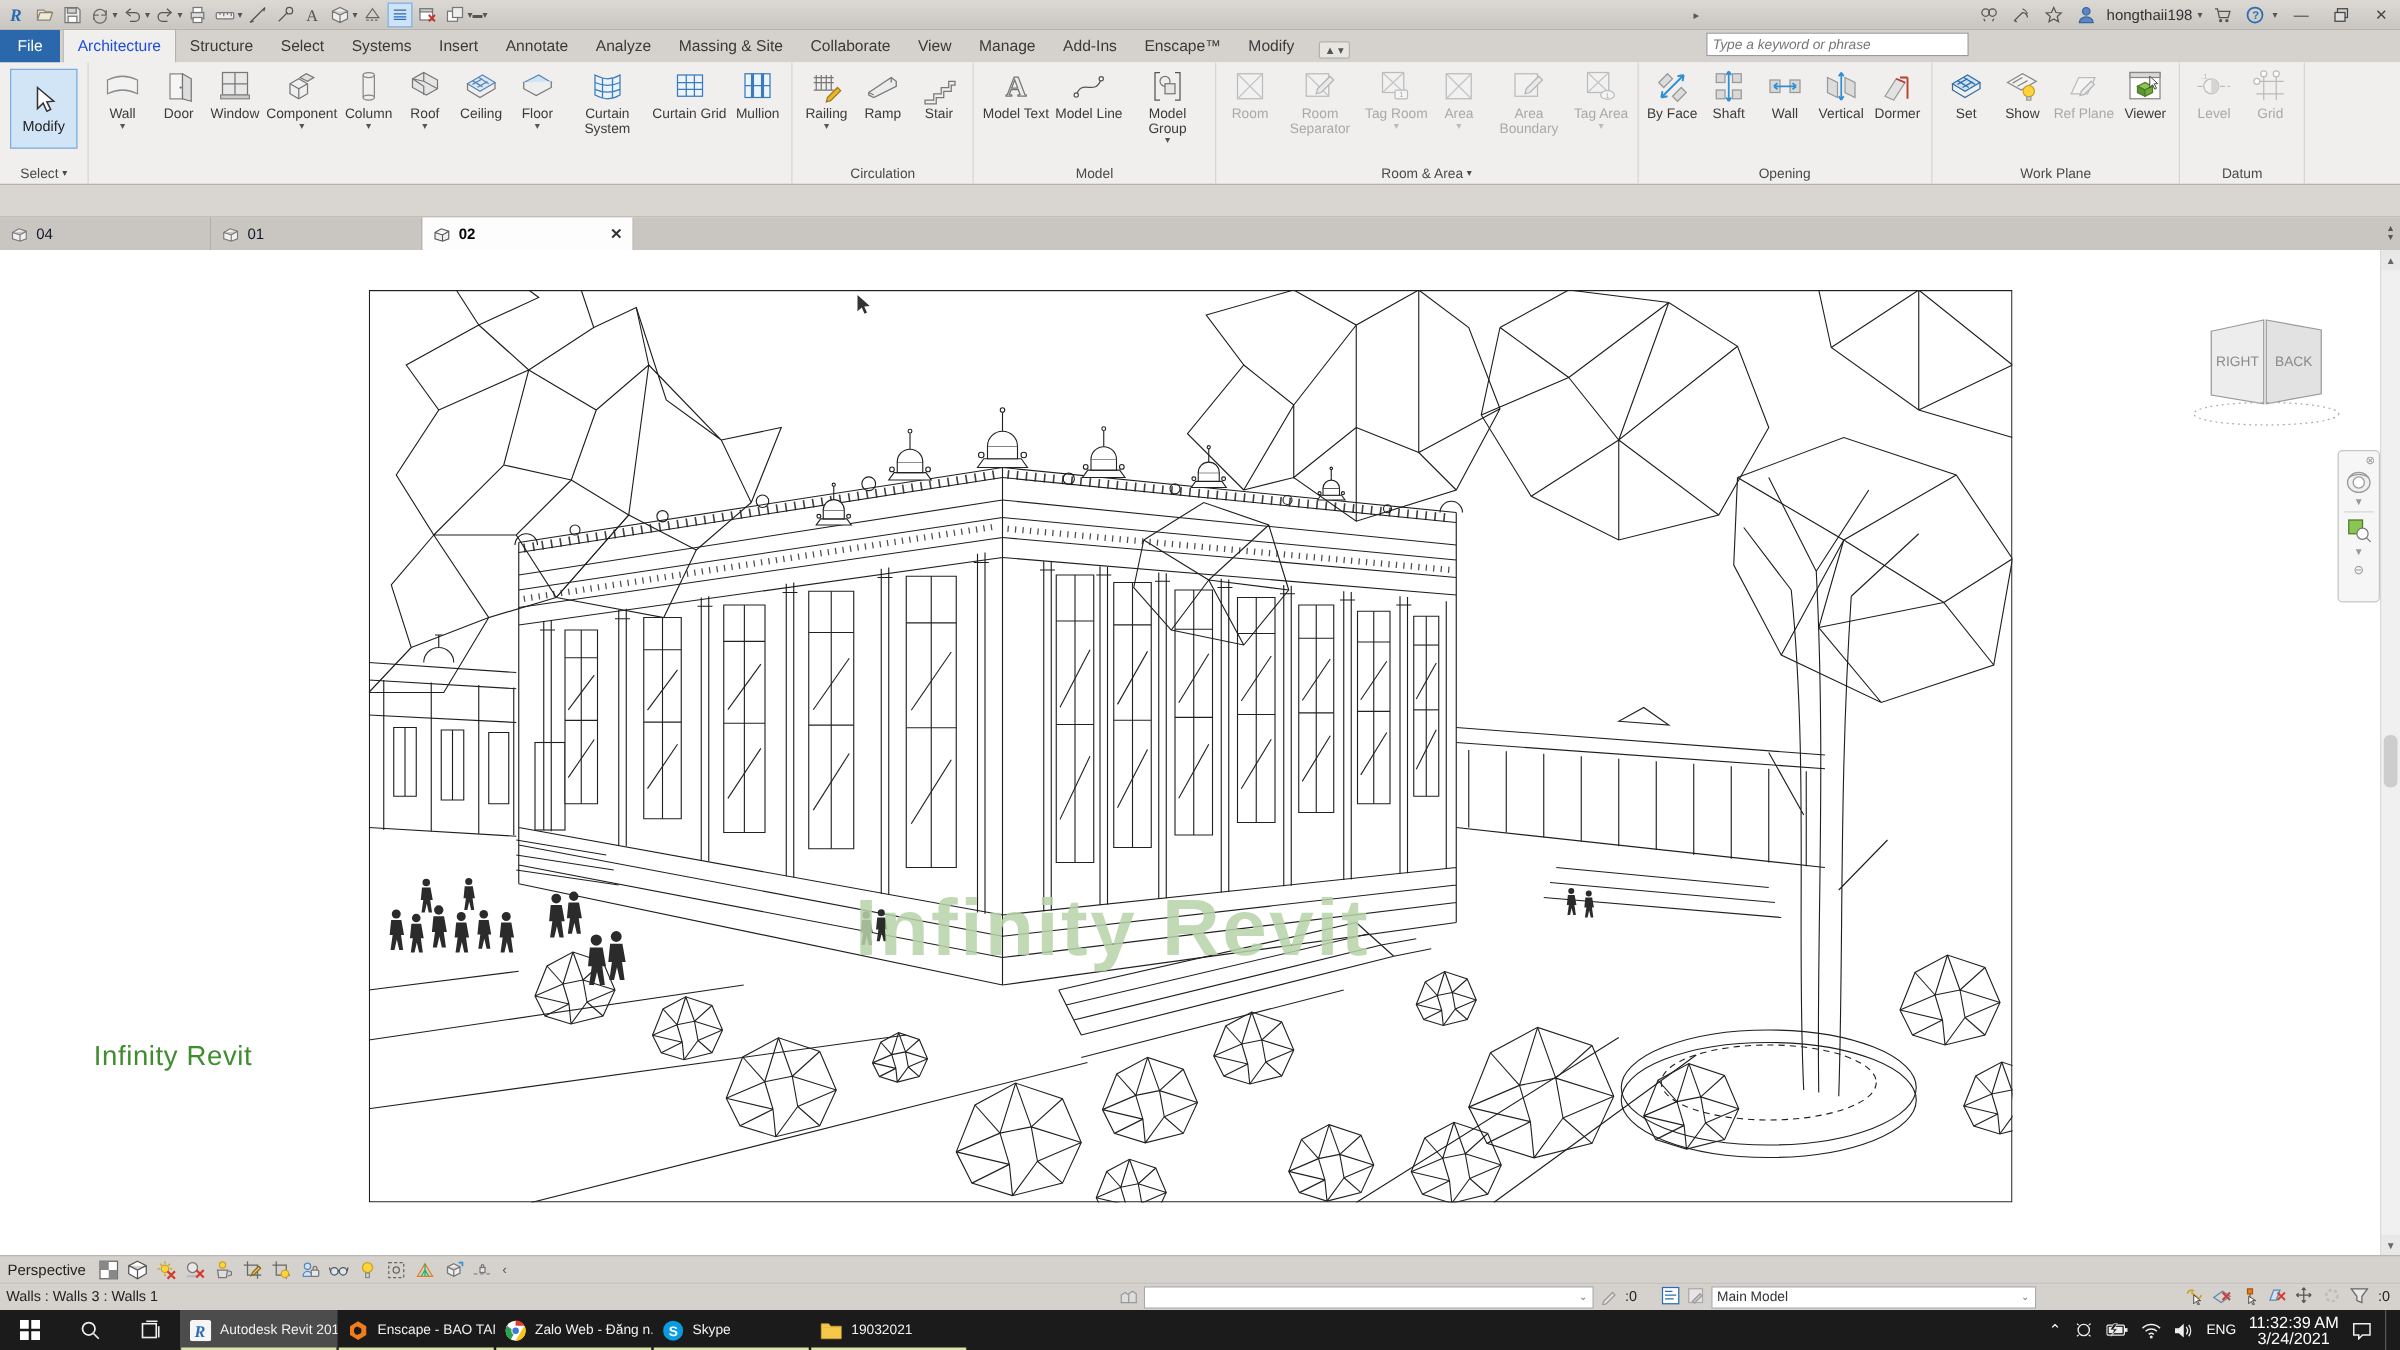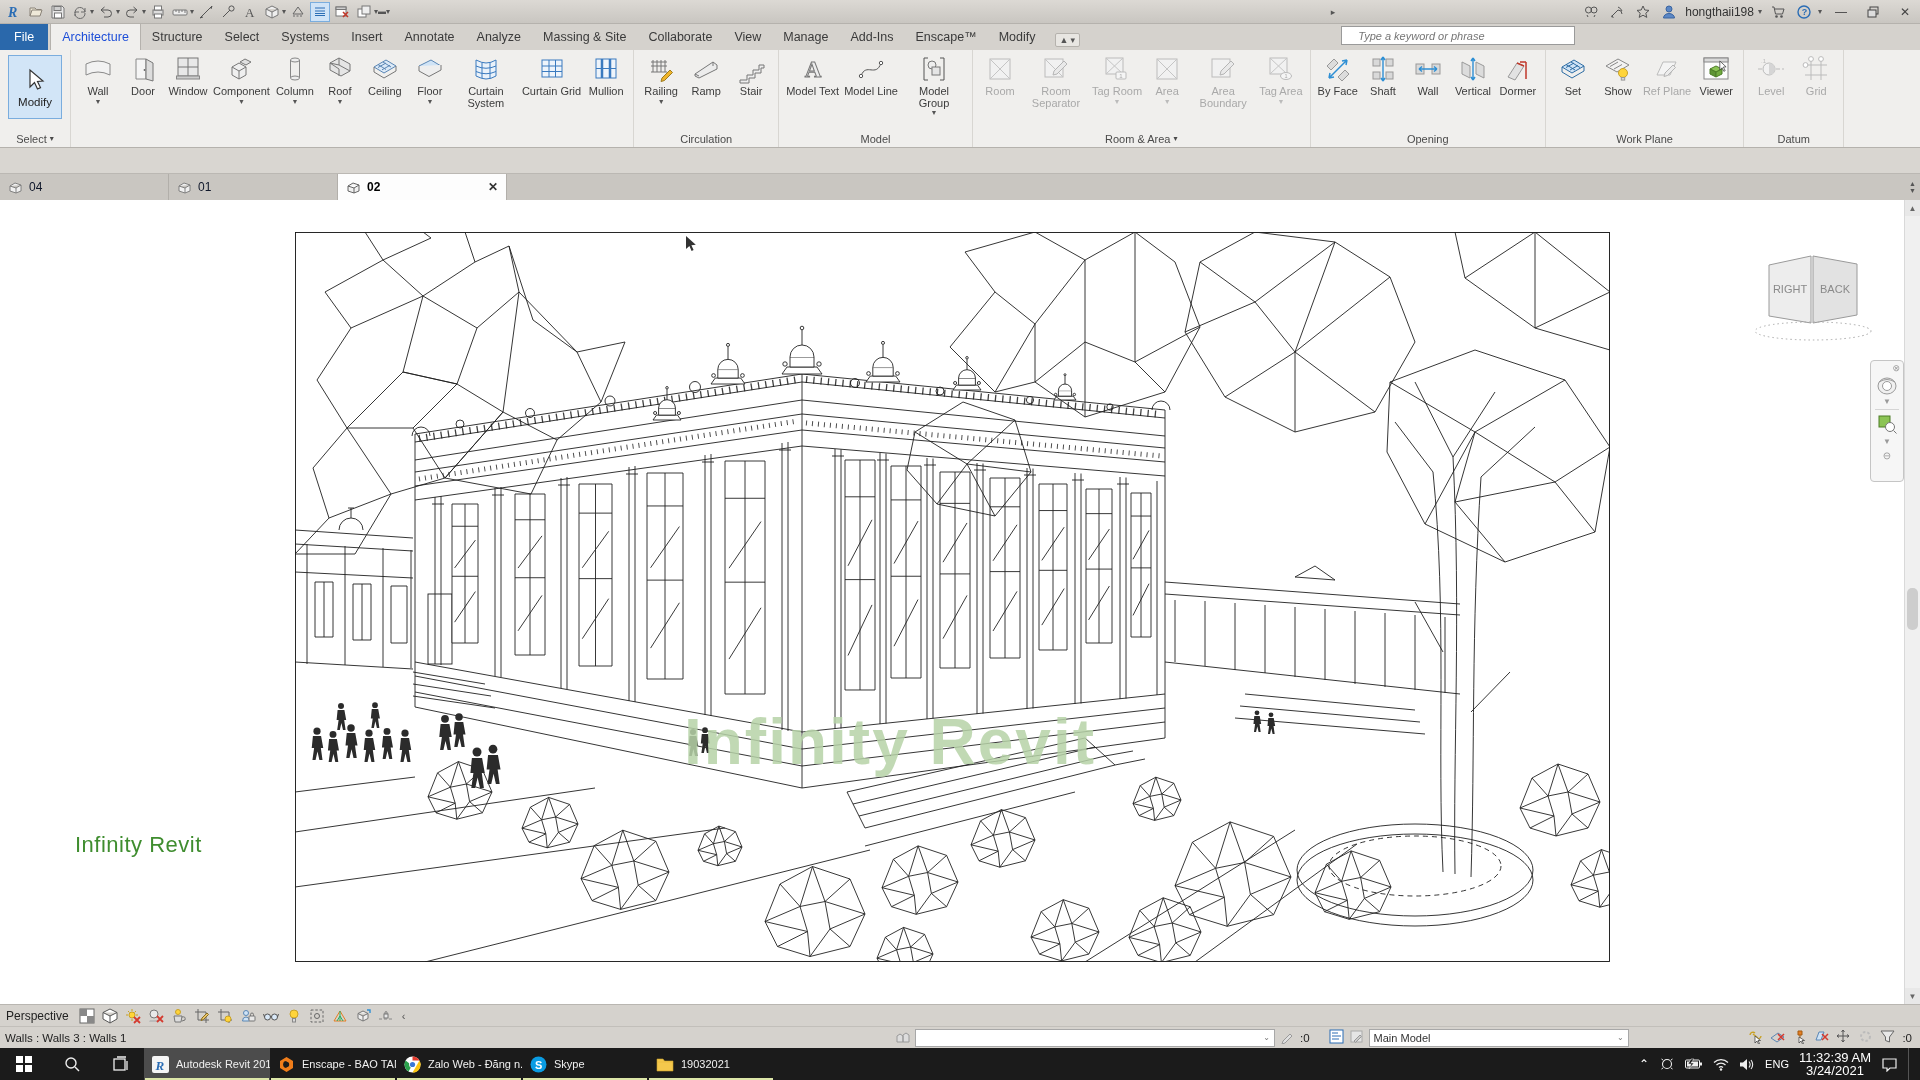--- a/index.html
+++ b/index.html
@@ -10,21 +10,21 @@
     background:linear-gradient(#dcd9d4,#c9c6c1);display:flex;align-items:center;
     font-size:12px;color:#333;border-bottom:1px solid #b5b2ad;box-sizing:border-box;}
   .qat{display:flex;align-items:center;gap:2px;padding-left:4px;}
   .qi{display:flex;align-items:center;justify-content:center;width:20px;height:20px;}
   .qi svg{width:16px;height:16px;}
   .qi.hl{background:#cfe3f7;border:1px solid #7aadde;box-sizing:border-box;}
   .dd{font-size:8px;color:#555;margin-left:-2px;}
   .title-text{flex:0 0 auto;position:absolute;left:0;right:0;text-align:center;pointer-events:none;color:#3a3a3a;}
   .tb-right{margin-left:auto;display:flex;align-items:center;gap:6px;padding-right:2px;z-index:2;}
   .searchbox{width:200px;height:17px;background:#fff;border:1px solid #9a9a9a;font-size:11px;
-    font-style:italic;color:#8a8a8a;padding:0 16px;font-family:"Liberation Sans",sans-serif;margin-top:48px;}
+    font-style:italic;color:#8a8a8a;padding:0 4px;font-family:"Liberation Sans",sans-serif;margin-top:48px;}
   .winbtn{width:26px;height:20px;display:flex;align-items:center;justify-content:center;color:#444;font-size:12px;}
   .uname{color:#333;}
   
   .tabrow{position:absolute;left:0;top:24px;width:1920px;height:26px;background:#d5d2cd;
     display:flex;align-items:flex-end;font-size:12.5px;color:#3a3a3a;}
   .ftab{background:#2a68ab;color:#fff;padding:5px 14px;height:16px;display:flex;align-items:center;margin-right:2px;}
   .rtab{padding:5px 11px;height:16px;display:flex;align-items:center;}
   .rtab.active{background:#f0efed;color:#1d4ed8;border:1px solid #b5b2ad;border-bottom:none;}
   .collapse-ctl{margin-left:8px;display:flex;align-items:center;gap:2px;color:#555;font-size:9px;
     border:1px solid #b5b2ad;background:#e8e6e2;padding:1px 4px;border-radius:2px;margin-bottom:3px;}

